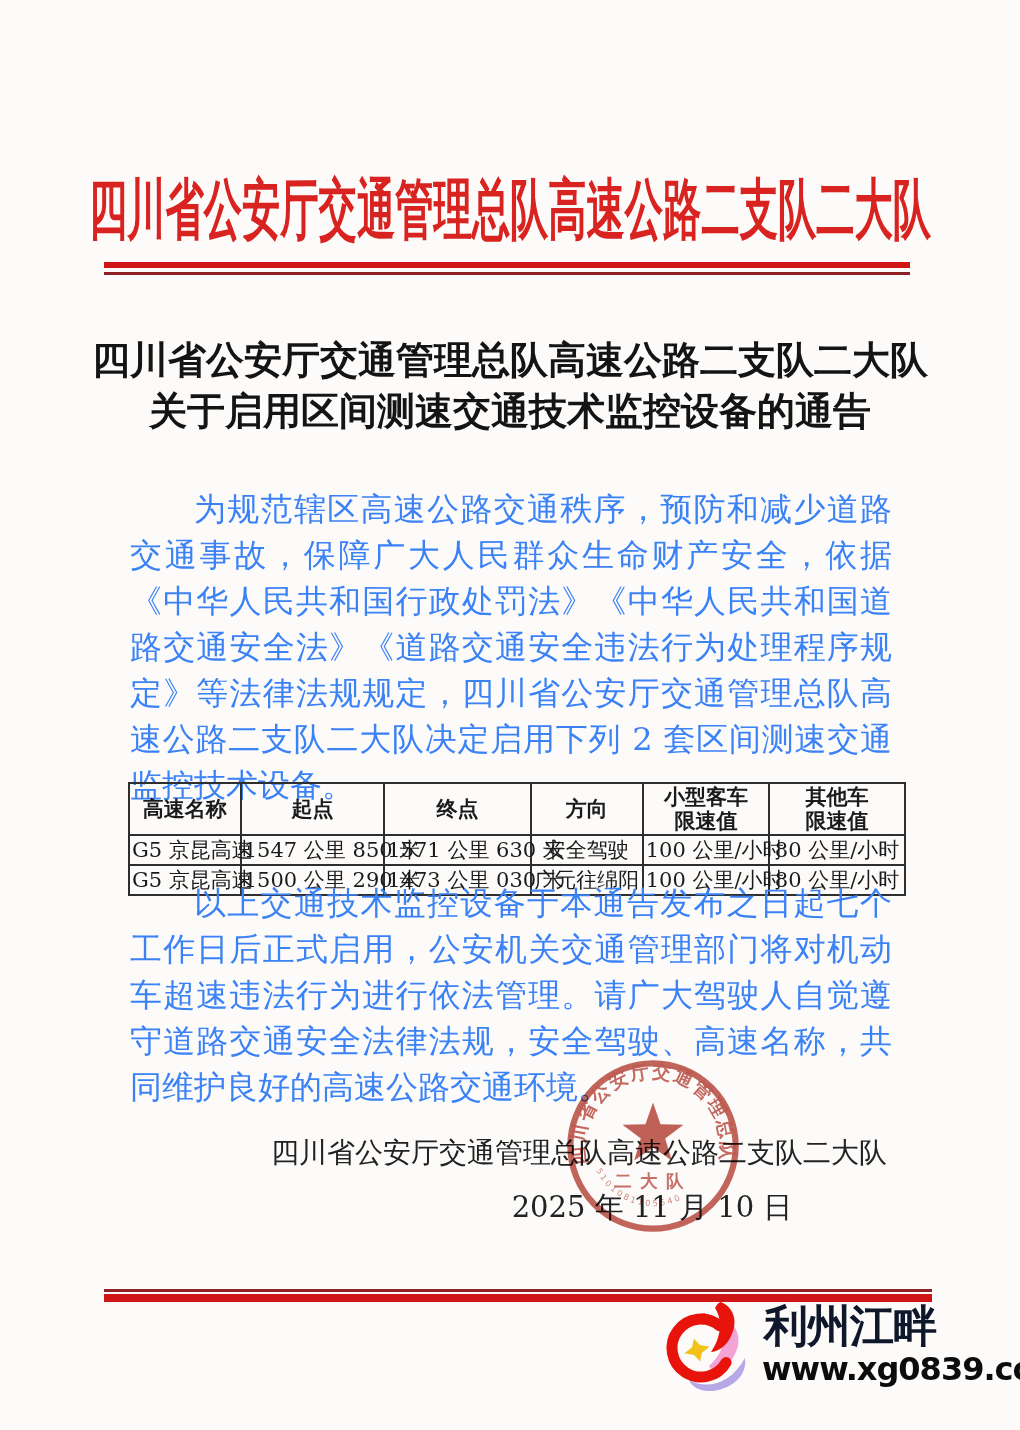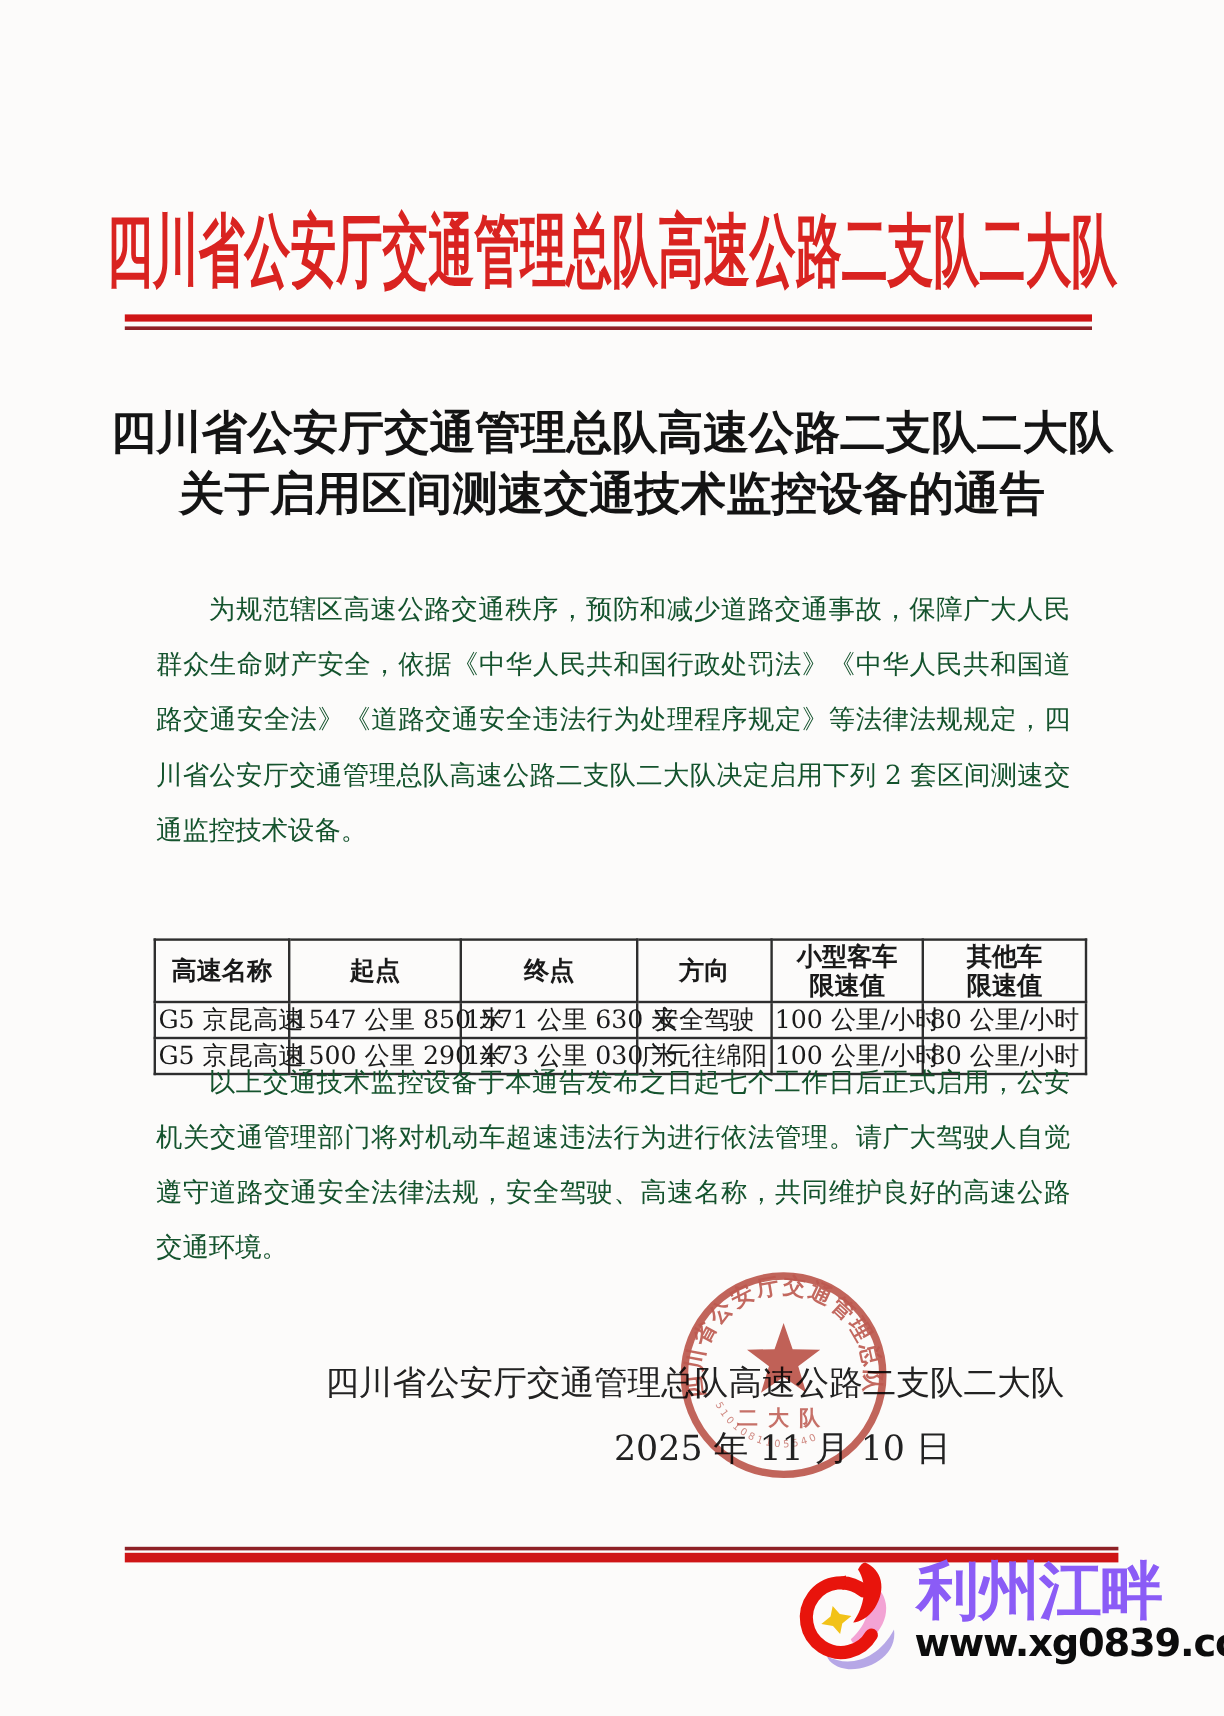--- a/index.html
+++ b/index.html
@@ -24,22 +24,22 @@
   .rule-top-thin {left:104px;top:272px;width:806px;height:3px;background:#8e2126;}
   
   .doc-title{
     position:absolute;left:80px;top:334px;width:860px;text-align:center;
     font-weight:bold;font-size:38px;line-height:51px;color:#141414;
     letter-spacing:0px;
   }
   
   .para{
     position:absolute;left:130px;width:762px;
-    font-size:22px;line-height:46px;text-align:justify;
-    text-indent:2em;color:#14532d;
+    font-size:32px;line-height:46px;text-align:justify;
+    text-indent:2em;color:#3b82f6;
   }
   .para-1{top:486px;}
   .para-2{top:880px;}
   
   table.speed-table{
     position:absolute;left:128px;top:764px;width:778px;
     border-collapse:collapse;table-layout:fixed;
     font-size:21px;color:#1a1a1a;margin-top:18px;
   }
   table.speed-table th{
@@ -67,21 +67,21 @@
     position:absolute;left:560px;top:1053px;width:186px;height:186px;
     mix-blend-mode:multiply;opacity:.9;
   }
   
   .rule-bot-thin {left:104px;top:1289px;width:828px;height:3px;background:#8e2126;}
   .rule-bot-thick{left:104px;top:1294px;width:828px;height:8px;background:#cf1516;}
   .logo-bird{position:absolute;left:660px;top:1300px;width:112px;height:100px;}
   .logo-brand{
     position:absolute;left:764px;top:1298px;width:250px;
     font-family:"DejaVu Sans","Liberation Sans",sans-serif;
-    font-weight:900;font-size:52px;line-height:56px;color:#8b5cf6;
+    font-weight:900;font-size:44px;line-height:56px;color:#0f172a;
     letter-spacing:-1px;white-space:nowrap;
   }
   .logo-url{
     position:absolute;left:762px;top:1350px;width:250px;
     font-family:"DejaVu Sans","Liberation Sans",sans-serif;
     font-weight:800;font-size:32px;color:#0c0c0c;letter-spacing:-1px;white-space:nowrap;
   }
 </style>
 </head>
 <body>

